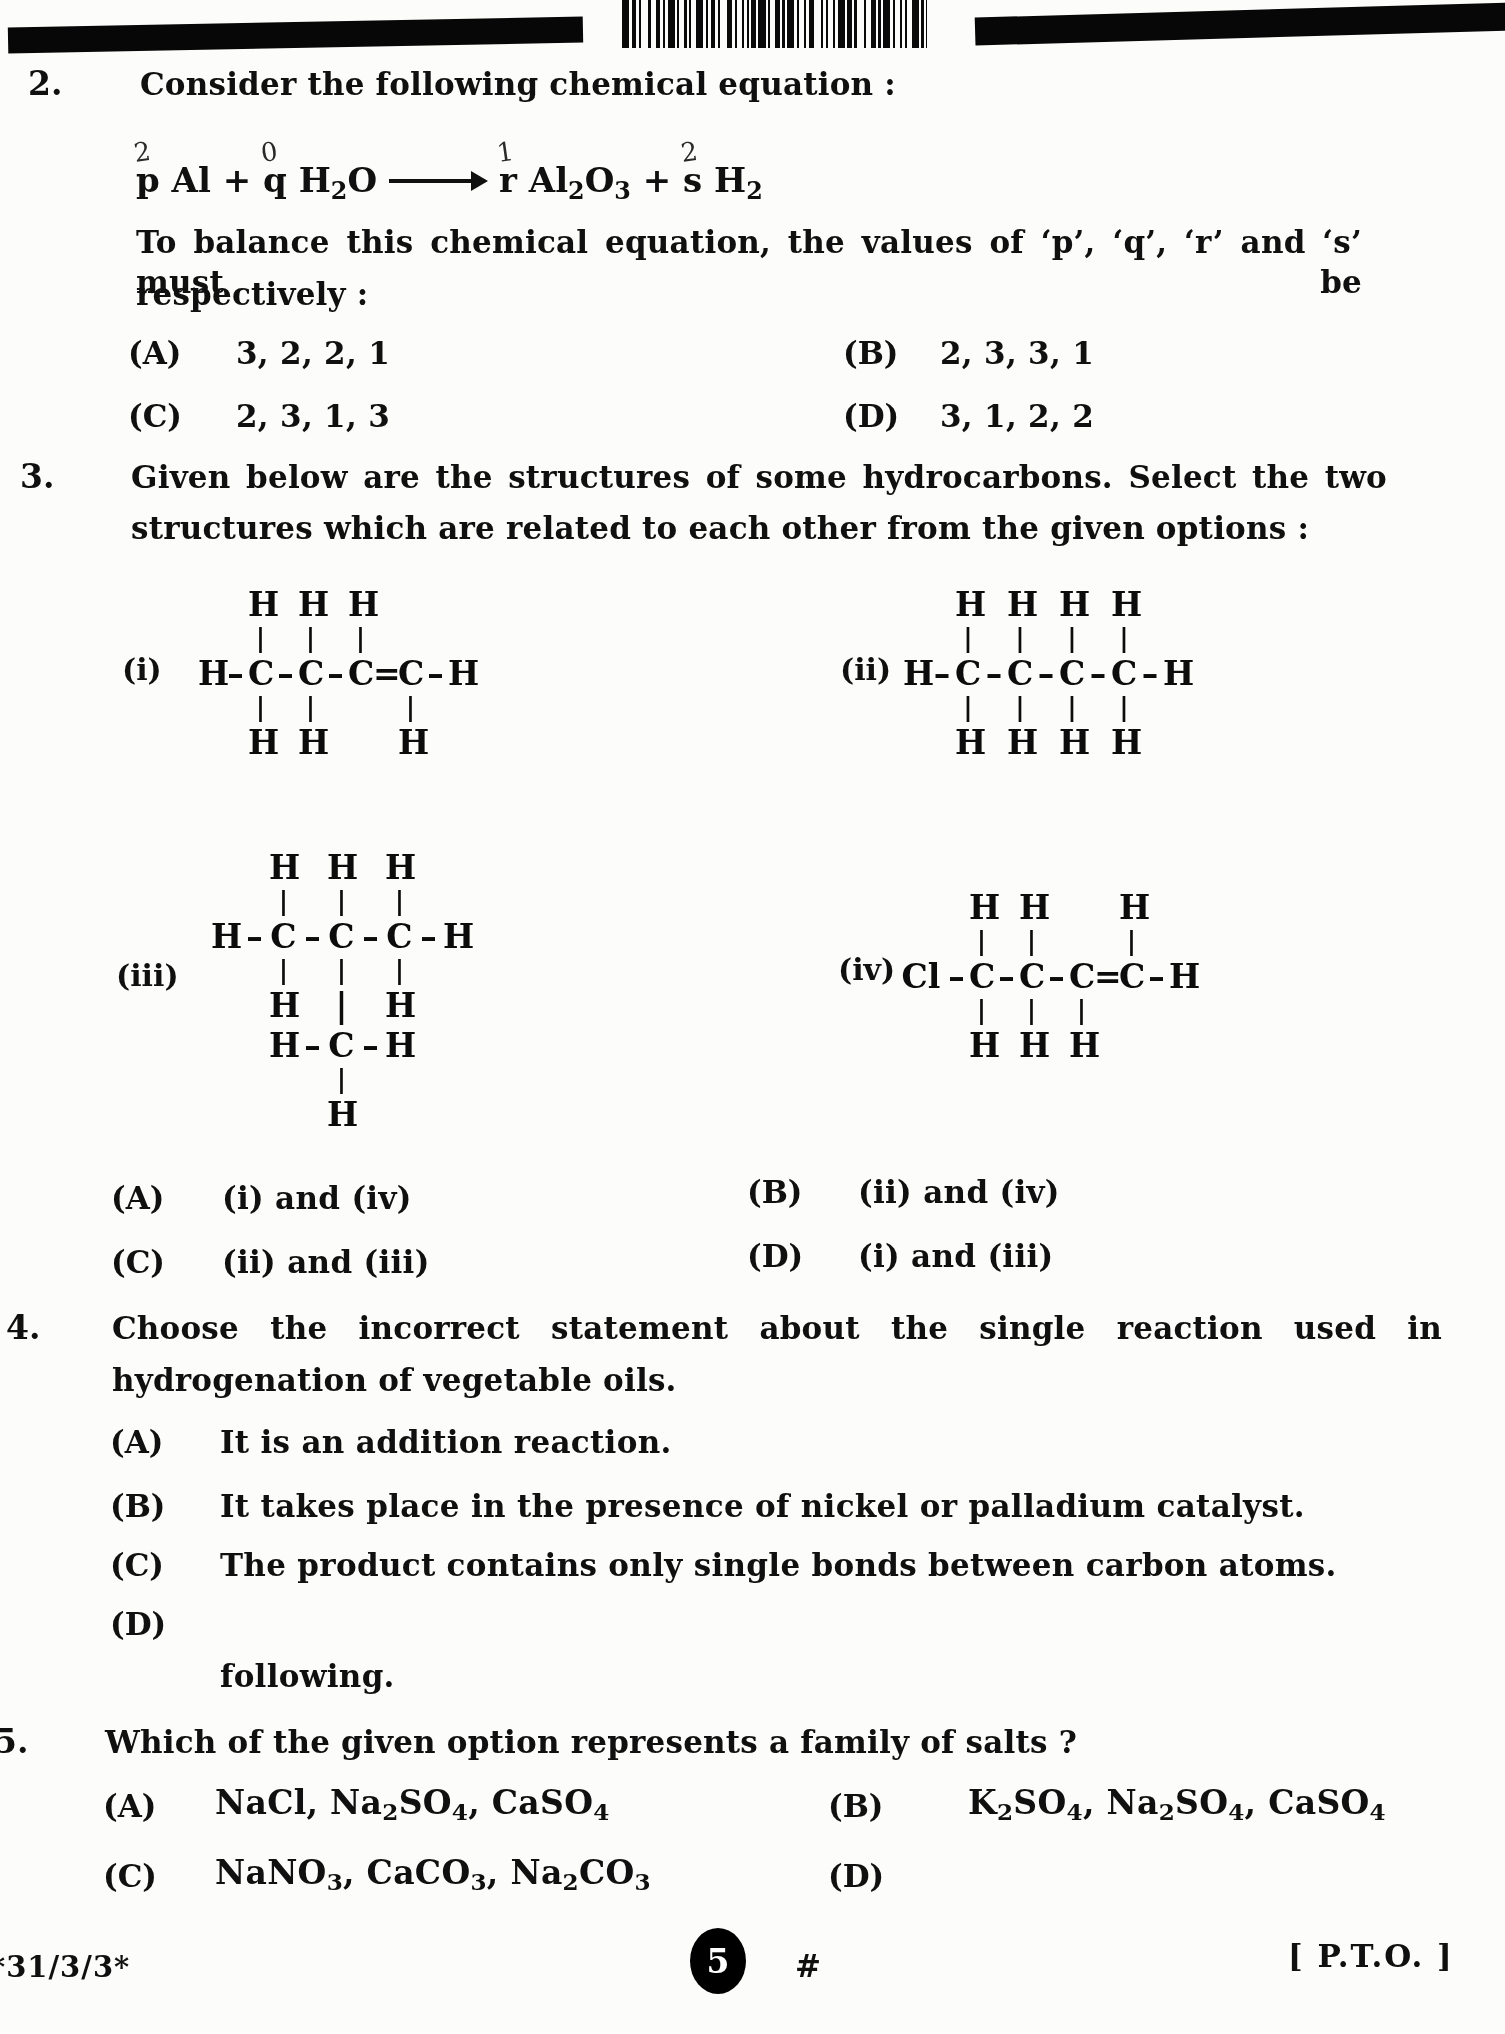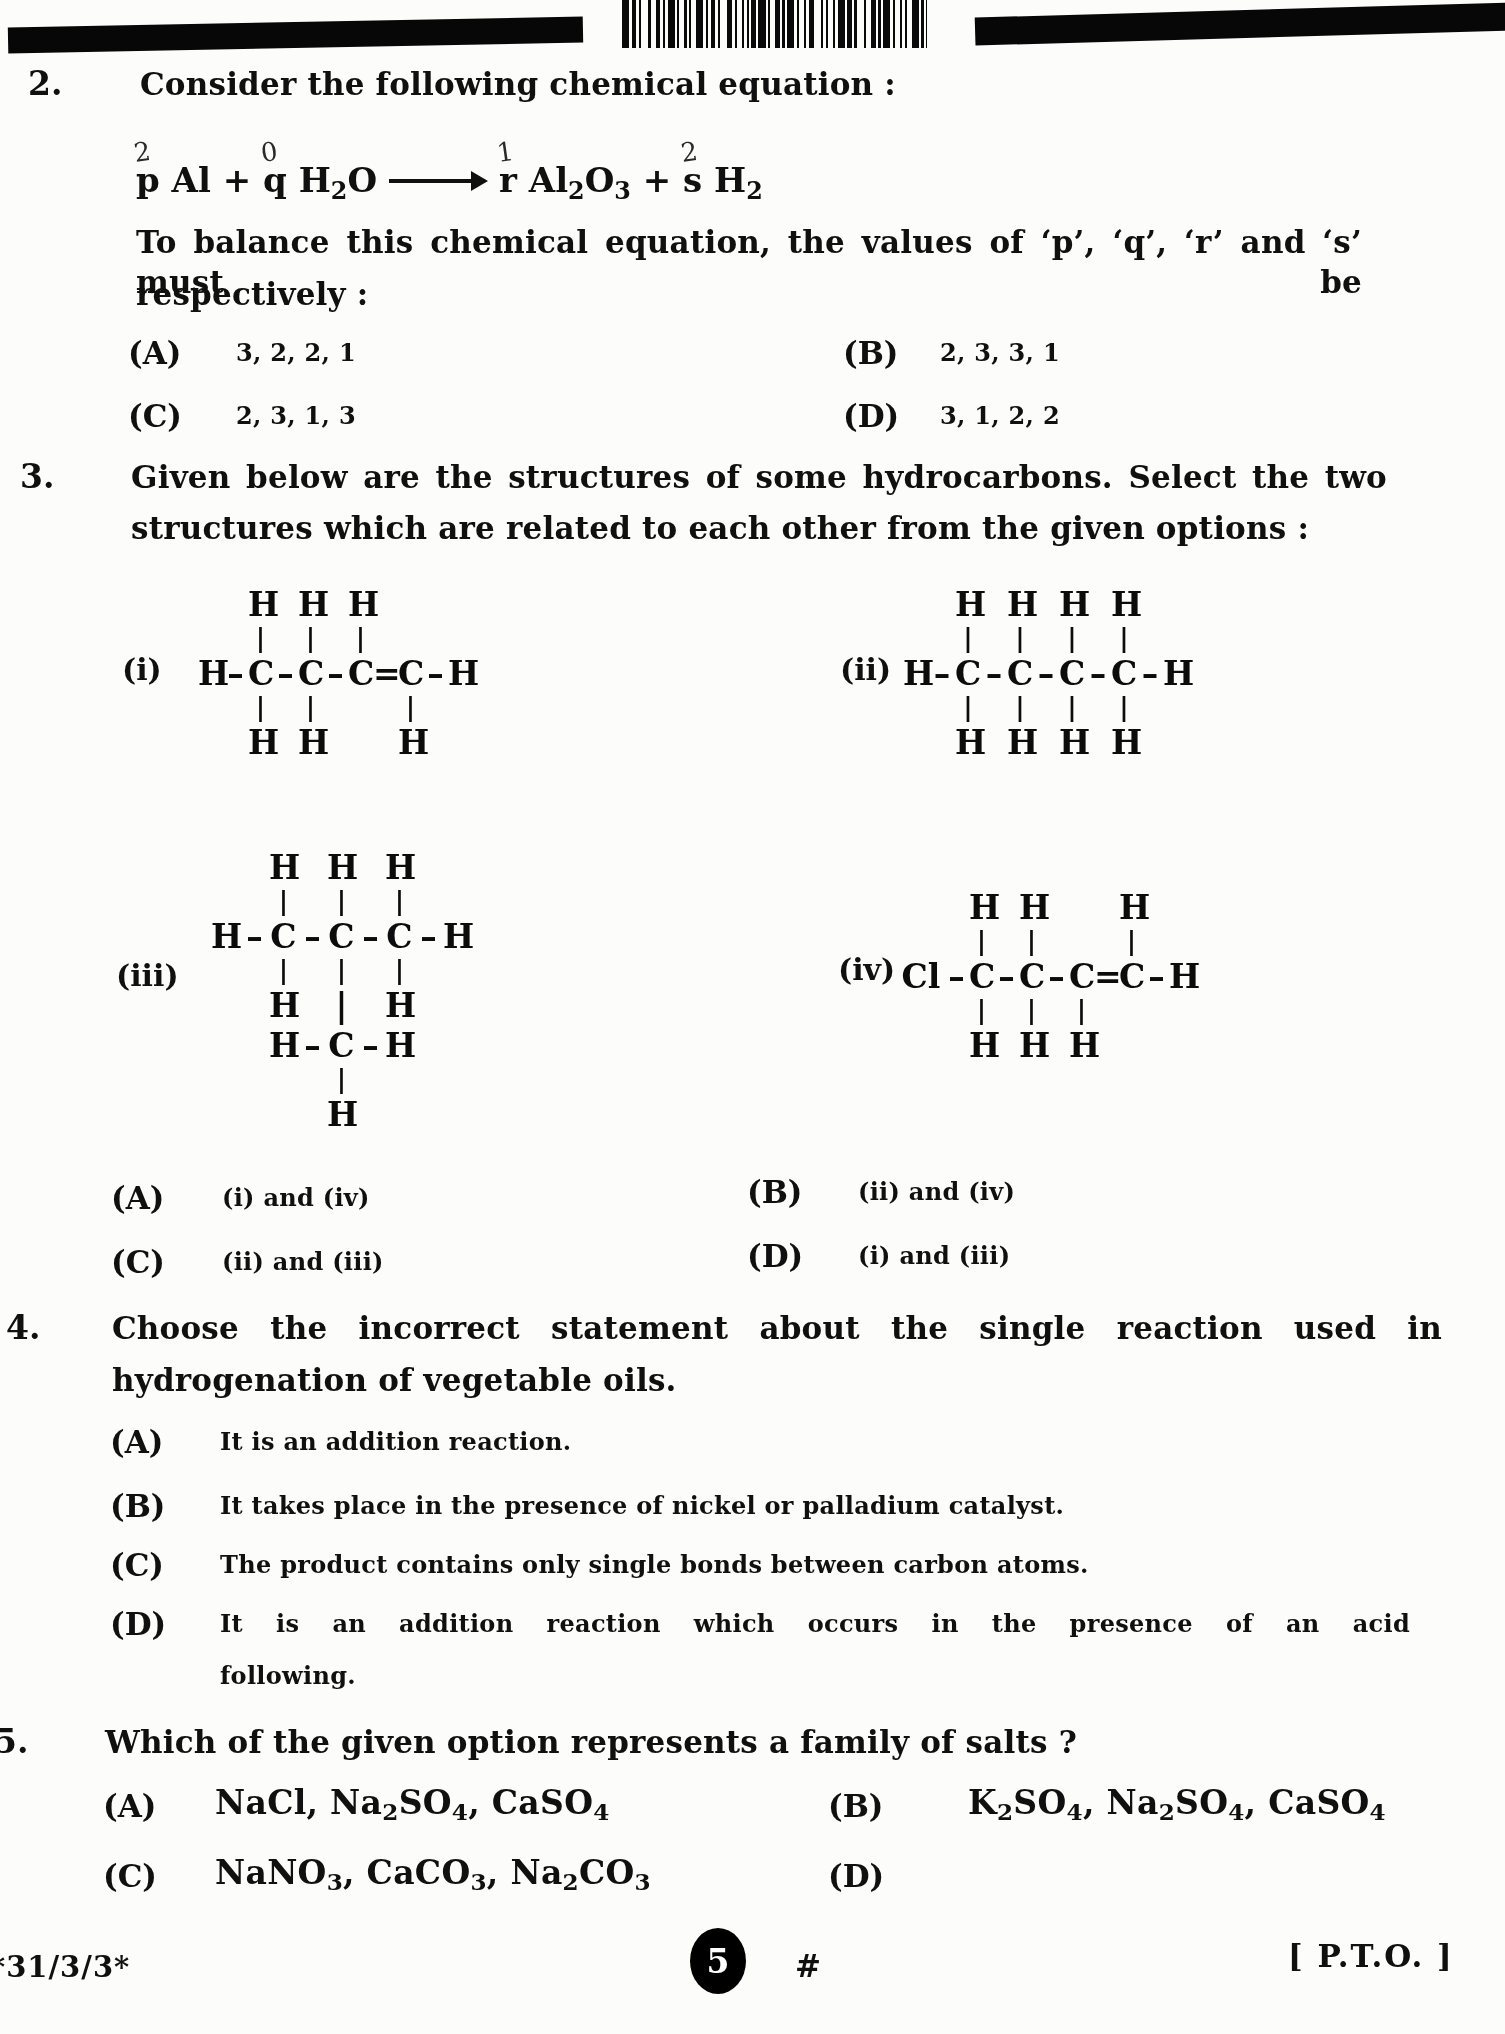--- a/index.html
+++ b/index.html
@@ -13,21 +13,21 @@
   .bar-right{left:975px;top:10px;width:540px;height:28px;transform:rotate(-1.6deg);}
   .barcode{position:absolute;left:622px;top:0;width:305px;height:48px;overflow:hidden;white-space:nowrap;font-size:0;}
   .bc-bar{display:inline-block;height:100%;background:#0a0a0a;vertical-align:top;}
   .bc-gap{display:inline-block;height:100%;vertical-align:top;}
 
   .qnum{position:absolute;font-size:33px;font-weight:700;line-height:40px;}
   .qline{position:absolute;font-size:31px;font-weight:600;line-height:40px;letter-spacing:.2px;}
   .just{text-align:justify;text-align-last:justify;}
   .em-bi{font-weight:700;}
   .optlabel{position:absolute;font-size:31px;font-weight:600;line-height:40px;}
-  .optval{position:absolute;font-size:24px;font-weight:600;line-height:40px;letter-spacing:.3px;}
+  .optval{position:absolute;font-size:31px;font-weight:600;line-height:40px;letter-spacing:.3px;}
   .formula{font-size:33px;}
   sub{font-size:.7em;line-height:0;vertical-align:-0.28em;}
 
   .equation{position:absolute;font-size:34px;font-weight:600;white-space:pre;line-height:44px;}
   .tok{position:relative;}
   .hand-mark{
     position:absolute;top:-30px;left:-2px;font-size:26px;font-weight:400;
     color:#2a2a2a;transform:rotate(-8deg);letter-spacing:0;
   }
   .rxn-arrow{display:inline-block;position:relative;width:96px;height:4px;background:#101010;vertical-align:9px;margin:0 14px 0 12px;}
@@ -394,21 +394,20 @@
   <div class="qline just" style="left:112px;top:1308px;width:1330px"><span>Choose the </span><span class="em-bi">incorrect</span><span> statement about the single reaction used in</span></div>
   <div class="qline" style="left:112px;top:1360px">hydrogenation of vegetable oils.</div>
 
   <div class="optlabel" style="left:110px;top:1422px">(A)</div>
   <div class="optval" style="left:220px;top:1422px">It is an addition reaction.</div>
   <div class="optlabel" style="left:110px;top:1486px">(B)</div>
   <div class="optval" style="left:220px;top:1486px">It takes place in the presence of nickel or palladium catalyst.</div>
   <div class="optlabel" style="left:110px;top:1545px">(C)</div>
   <div class="optval" style="left:220px;top:1545px">The product contains only single bonds between carbon atoms.</div>
   <div class="optlabel" style="left:110px;top:1604px">(D)</div>
-  <div class="optval just" style="left:220px;top:1604px;width:1190px">It is an addition reaction which occurs in the presence of an acid</div>
   <div class="optval" style="left:220px;top:1656px">following.</div>
 
   <div class="qnum" style="left:-6px;top:1722px">5.</div>
   <div class="qline" style="left:105px;top:1722px">Which of the given option represents a family of salts ?</div>
 
   <div class="optlabel" style="left:103px;top:1786px">(A)</div>
   <div class="optval formula" style="left:215px;top:1783px">NaCl, Na<sub>2</sub>SO<sub>4</sub>, CaSO<sub>4</sub></div>
   <div class="optlabel" style="left:828px;top:1786px">(B)</div>
   <div class="optval formula" style="left:968px;top:1783px">K<sub>2</sub>SO<sub>4</sub>, Na<sub>2</sub>SO<sub>4</sub>, CaSO<sub>4</sub></div>
   <div class="optlabel" style="left:103px;top:1856px">(C)</div>

